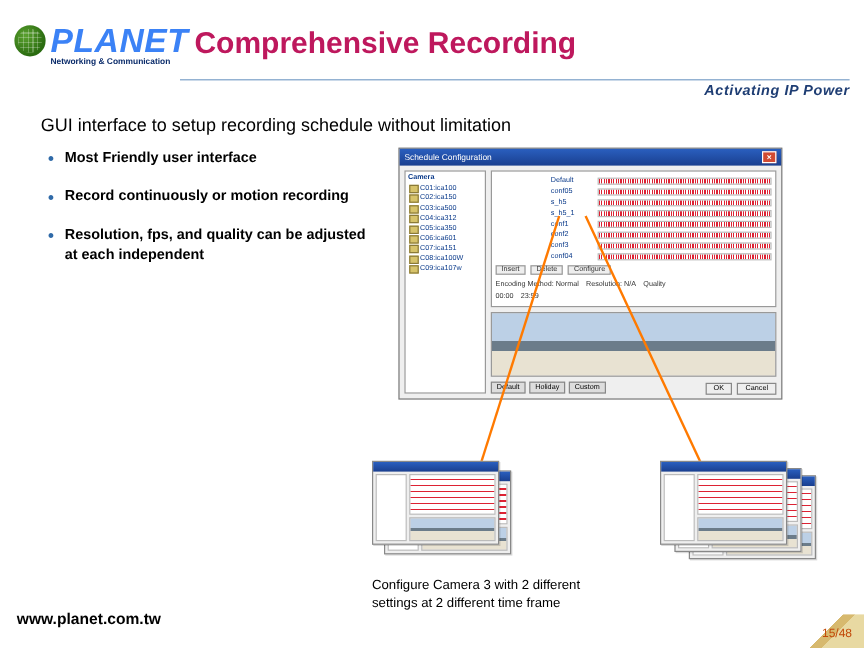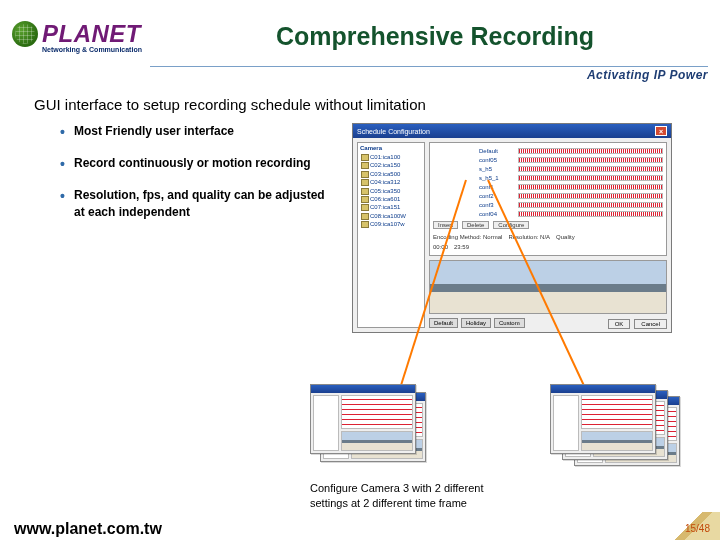--- a/index.html
+++ b/index.html
@@ -35,37 +35,37 @@
   }
   .logo-globe::after {
     content: ""; position: absolute; inset: 3px;
     border-radius: 50%;
     background: repeating-linear-gradient(0deg, rgba(255,255,255,.25) 0 1px, transparent 1px 4px),
                 repeating-linear-gradient(90deg, rgba(255,255,255,.25) 0 1px, transparent 1px 4px);
   }
   .logo-text {
     font-weight: 900;
     font-style: italic;
-    font-size: 24px;
-    color: #701a75;
+    font-size: 28px;
+    color: #3b82f6;
     letter-spacing: 0.5px;
   }
   .logo-tagline {
     font-size: 7px;
     color: #0a2b6a;
     font-weight: 700;
     margin-left: 30px;
     margin-top: -2px;
   }
   .title {
     flex: 1;
-    text-align: center;
+    text-align: left;
     font-size: 25px;
     font-weight: 900;
-    color: #14532d;
+    color: #be185d;
     padding-left: 10px;
   }
   .header-rule {
     margin: 2px 12px 0 150px;
     height: 16px;
     display: flex;
     justify-content: flex-end;
     align-items: center;
     border-top: 1px solid #7aa0c8;
   }
@@ -80,21 +80,20 @@
   .subtitle {
     margin: 14px 34px 10px 34px;
     font-size: 15px;
     font-weight: 400;
     color: #000;
   }
   .body {
     display: flex;
     padding: 0 28px 0 40px;
     gap: 22px;
-    justify-content: center;
   }
   .bullets {
     width: 270px;
     font-size: 12px;
     color: #000;
     line-height: 1.35;
   }
   .bullets li {
     list-style: none;
     position: relative;
@@ -196,22 +195,22 @@
     background: linear-gradient(#bcd0e6 45%, #6b7c8a 45% 60%, #e8e2d2 60%); }
 
   .captions {
     position: absolute; bottom: 30px; left: 310px; right: 20px;
     display: flex; justify-content: space-between;
     font-size: 11px; color: #000; line-height: 1.3; flex-direction: column;
   }
   .cap { width: 180px; }
 
   .footer-url {
-    position: absolute; left: 14px; bottom: 2px;
-    font-size: 16px; font-weight: 700; color: #000;
+    position: absolute; left: 14px; bottom: 17px;
+    font-size: 13px; font-weight: 700; color: #000;
   }
   .page-num {
     position: absolute; right: 10px; bottom: 6px;
     font-size: 10px; color: #c24a0a;
   }
   .corner {
     position: absolute; right: 0; bottom: 0; width: 60px; height: 28px;
     background: linear-gradient(135deg, transparent 48%, #d7b96e 48% 60%, #e8d9a2 60%);
   }
 </style>

